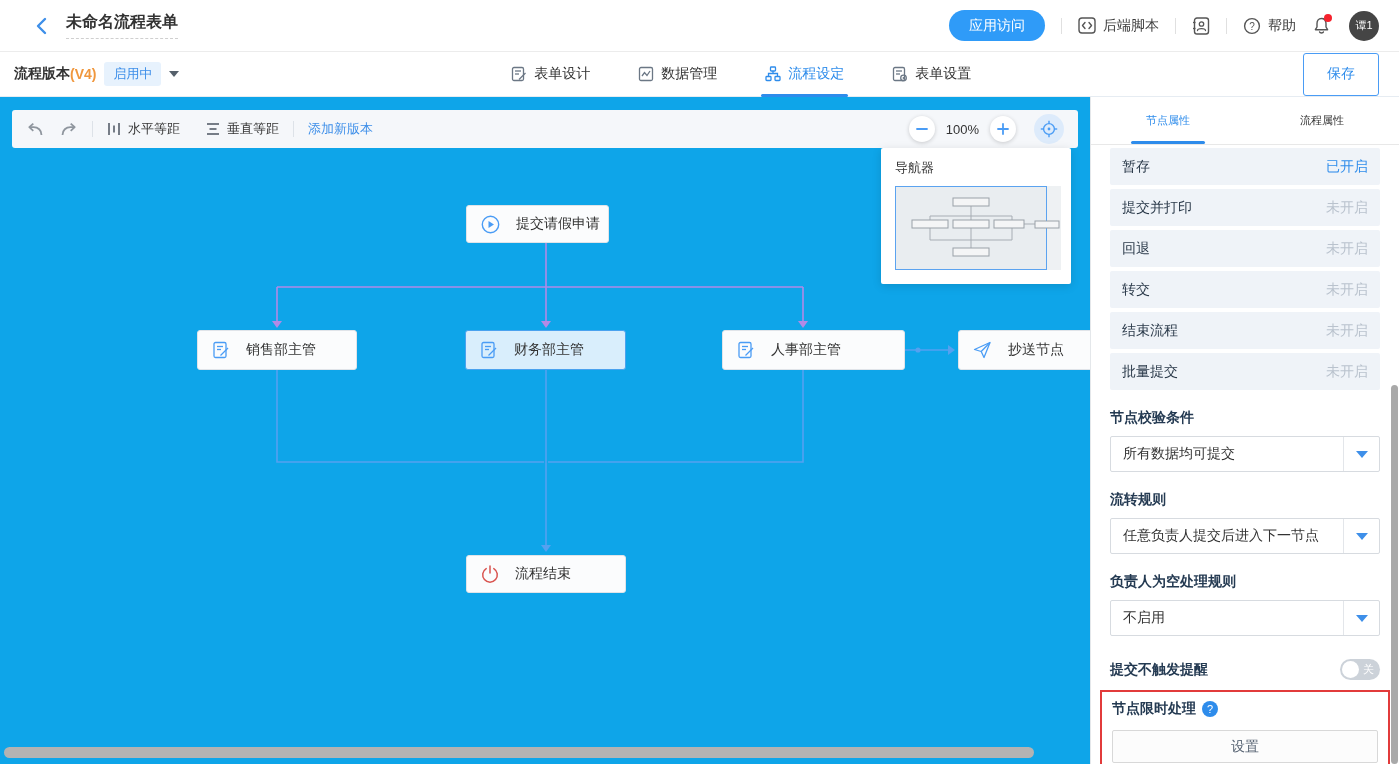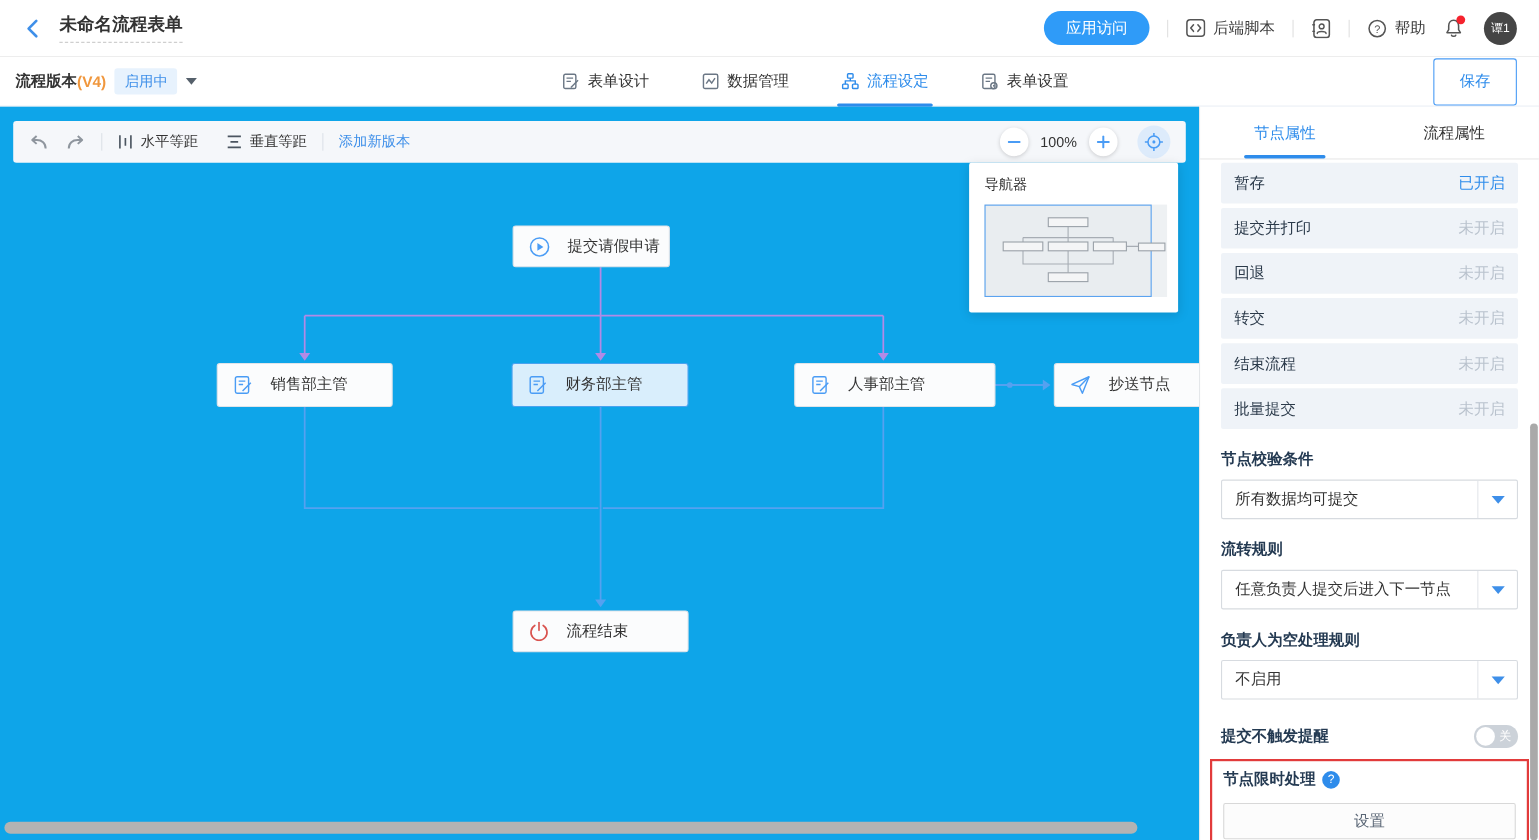--- a/index.html
+++ b/index.html
@@ -2,21 +2,21 @@
 <html><head>
 <meta charset="utf-8">
 <style>
   * { margin:0; padding:0; box-sizing:border-box; }
   html,body { width:1399px; height:764px; overflow:hidden; }
   body { font-family:"Liberation Sans","DejaVu Sans",sans-serif; background:#fff; color:#333; }
   .app { width:1399px; height:764px; display:flex; flex-direction:column; }
 
   
   .topbar { height:52px; display:flex; align-items:center; justify-content:space-between;
-            padding:0 20px 0 18px; background:#fff; border-bottom:1px solid #ececec; flex:0 0 52px;}
+            padding:0 20px 0 30px; background:#fff; border-bottom:1px solid #ececec; flex:0 0 52px;}
   .tb-left { display:flex; align-items:center; }
   .back { width:22px; height:22px; display:flex; align-items:center; justify-content:center; cursor:pointer; margin-right:14px;}
   .title { font-size:16px; font-weight:bold; color:#333; padding-bottom:5px; border-bottom:1px dashed #cfcfcf; }
   .tb-right { display:flex; align-items:center; }
   .pill { background:#2f9bf8; color:#fff; border:none; border-radius:16px; height:31px; padding:0 20px;
           font-size:14px; font-family:inherit; cursor:pointer; }
   .vdiv { width:1px; height:16px; background:#e0e0e0; margin:0 16px; }
   .tb-item { display:flex; align-items:center; gap:7px; font-size:14px; color:#3c3c3c; cursor:pointer; }
   .tb-icon { position:relative; display:flex; align-items:center; cursor:pointer; }
   .bell { margin:0 18px 0 16px; }
@@ -76,21 +76,21 @@
   .node.selected { background:#d9eefc; border-color:#4aa2ef; }
   .connectors { position:absolute; left:0; top:0; z-index:1; }
 
   .hscroll { position:absolute; left:4px; bottom:6px; width:1030px; height:11px; background:#b3b3b3;
              border-radius:6px; cursor:pointer; z-index:8; }
 
   
   .panel { position:relative; width:309px; flex:0 0 309px; background:#fff; border-left:1px solid #e4e7ea; }
   .ptabs { height:48px; display:flex; border-bottom:1px solid #e8e8e8; }
   .ptab { flex:1; display:flex; align-items:center; justify-content:center; position:relative;
-          font-size:14px; color:#333; cursor:pointer;font-family:Liberation Serif, serif; }
+          font-size:11px; color:#333; cursor:pointer;font-family:Liberation Serif, serif; }
   .ptab.active { color:#2e8ceb; }
   .ptab.active::after { content:""; position:absolute; bottom:0; left:50%; transform:translateX(-50%);
                         width:74px; height:3px; background:#2e8ceb; border-radius:2px; }
   .pbody { padding:3px 19px 0; overflow:hidden; height:619px; }
   .frow { height:37px; background:#eff3f8; border-radius:2px; display:flex; align-items:center;
           justify-content:space-between; padding:0 12px; margin-bottom:4px; cursor:pointer; }
   .frow .flabel { font-size:14px; color:#2b3a4a; }
   .status { font-size:14px; }
   .status.on { color:#2e8ceb; }
   .status.off { color:#b9c2cd; }

